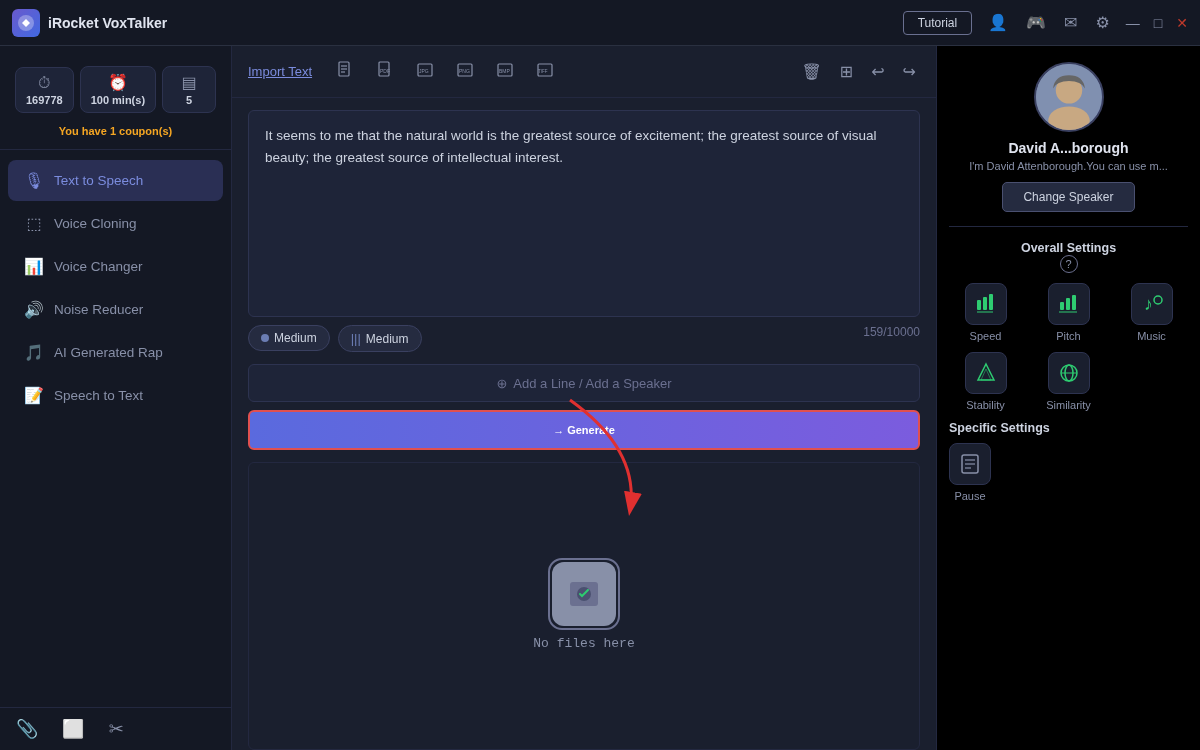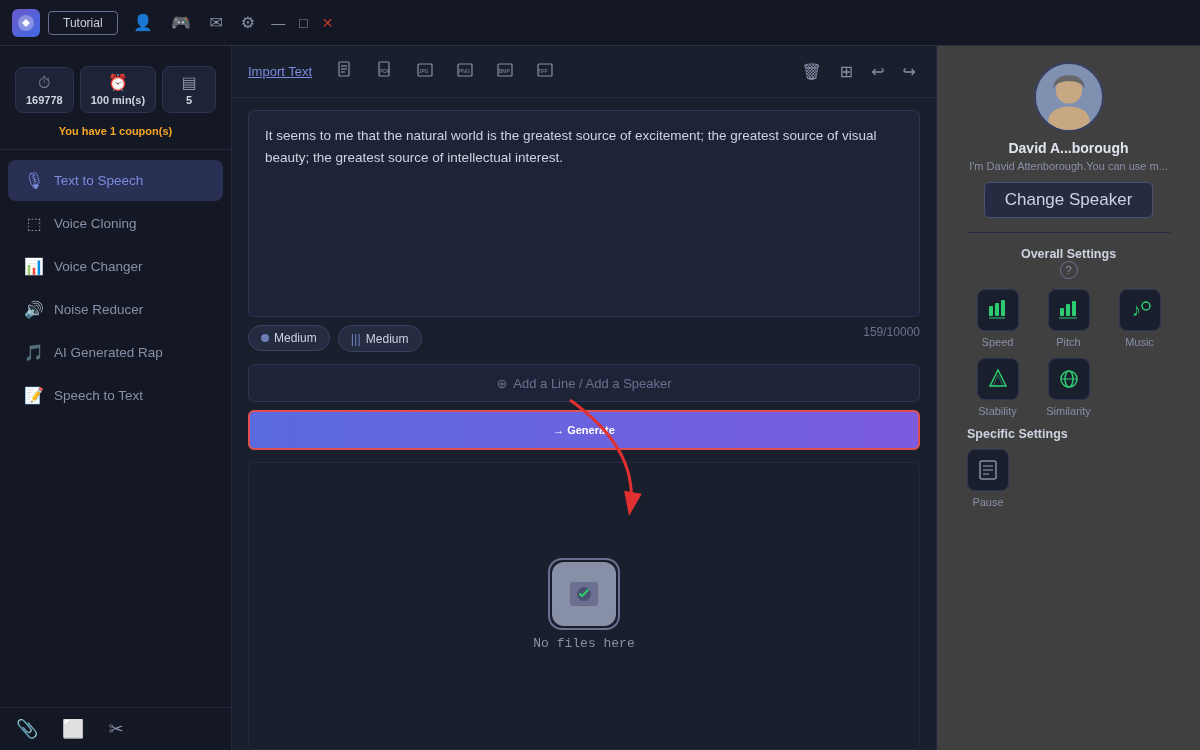--- a/index.html
+++ b/index.html
@@ -308,23 +308,23 @@
       border-radius: 14px;
     }
     .no-files-text {
       color: #8890a8;
       font-size: 13px;
     }
 
     
     .right-panel {
       width: 264px;
-      background: #404040;
+      background: #000000;
       border-left: 1px solid #232840;
-      padding: 16px 30px;
+      padding: 16px 12px;
       overflow-y: auto;
     }
     .speaker-section {
       display: flex;
       flex-direction: column;
       align-items: center;
       padding-bottom: 14px;
       border-bottom: 1px solid #232840;
     }
     .speaker-avatar {
@@ -352,21 +352,21 @@
       color: #8890a8;
       text-align: center;
       margin-bottom: 10px;
     }
     .change-speaker-btn {
       background: #252b40;
       border: 1px solid #4a5070;
       color: #cdd3e0;
       padding: 7px 20px;
       border-radius: 5px;
-      font-size: 17px;
+      font-size: 12px;
       cursor: pointer;
     }
 
     
     .section-header {
       display: flex;
       align-items: center;
       justify-content: space-between;
       margin: 14px 0 10px;
       flex-direction: column;
@@ -444,20 +444,21 @@
 </head>
 <body>
 
 <div class="titlebar">
   <div class="titlebar-logo">
     <svg width="18" height="18" viewBox="0 0 18 18">
         <circle cx="9" cy="9" r="8" fill="#fff" opacity="0.3"></circle>
         <path d="M5 9 L9 5 L13 9 L9 13Z" fill="#fff"></path>
       </svg>
   </div>
+  <span class="titlebar-title">iRocket VoxTalker</span>
   <button class="tutorial-btn">Tutorial</button>
   <div class="titlebar-actions">
     <span class="titlebar-icon">👤</span>
     <span class="titlebar-icon">🎮</span>
     <span class="titlebar-icon">✉</span>
     <span class="titlebar-icon">⚙</span>
   </div>
   <div class="win-controls">
     <span class="win-btn">—</span>
     <span class="win-btn">□</span>

